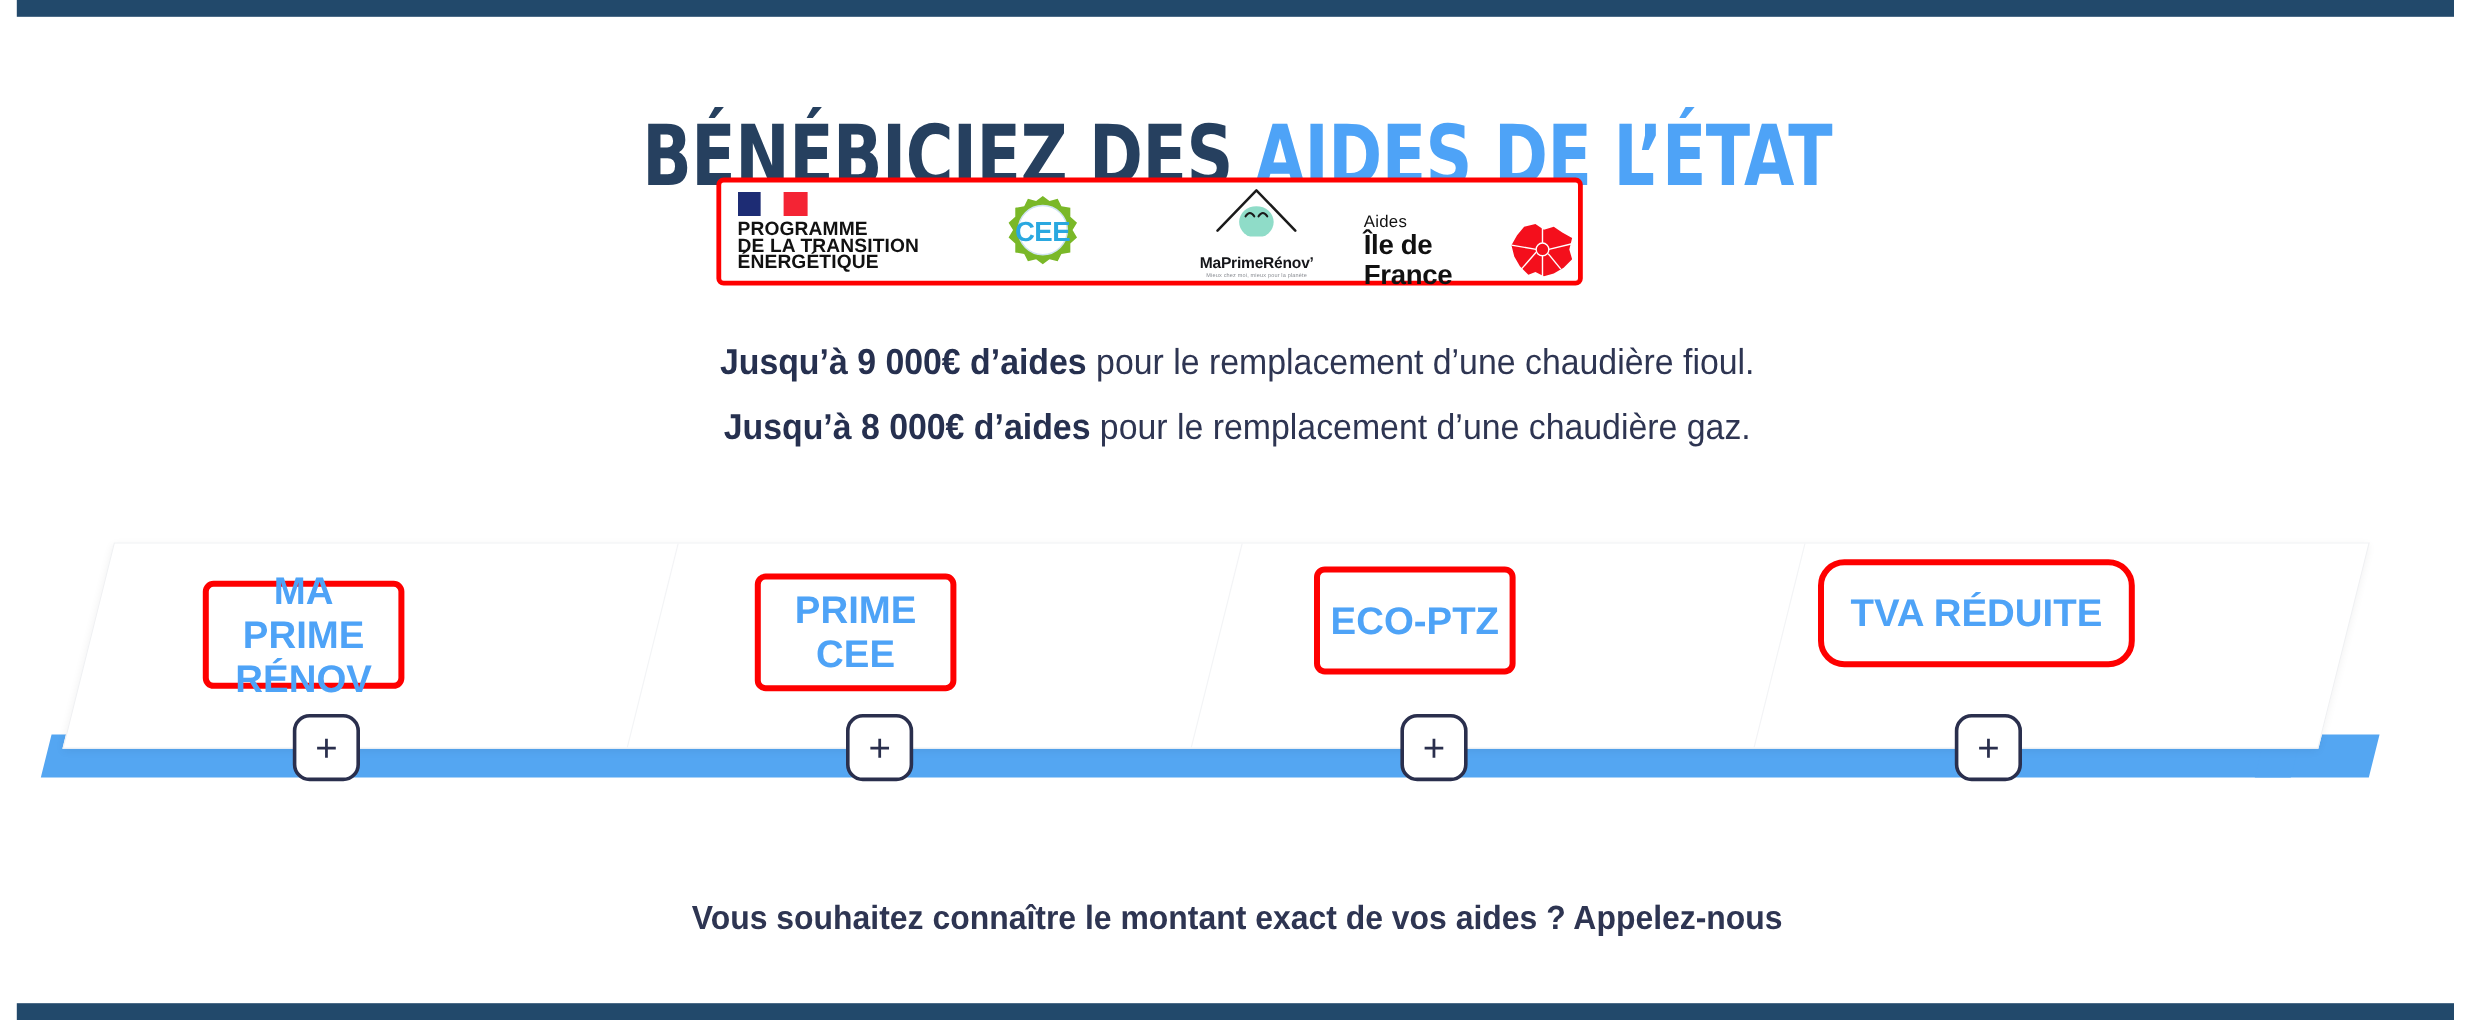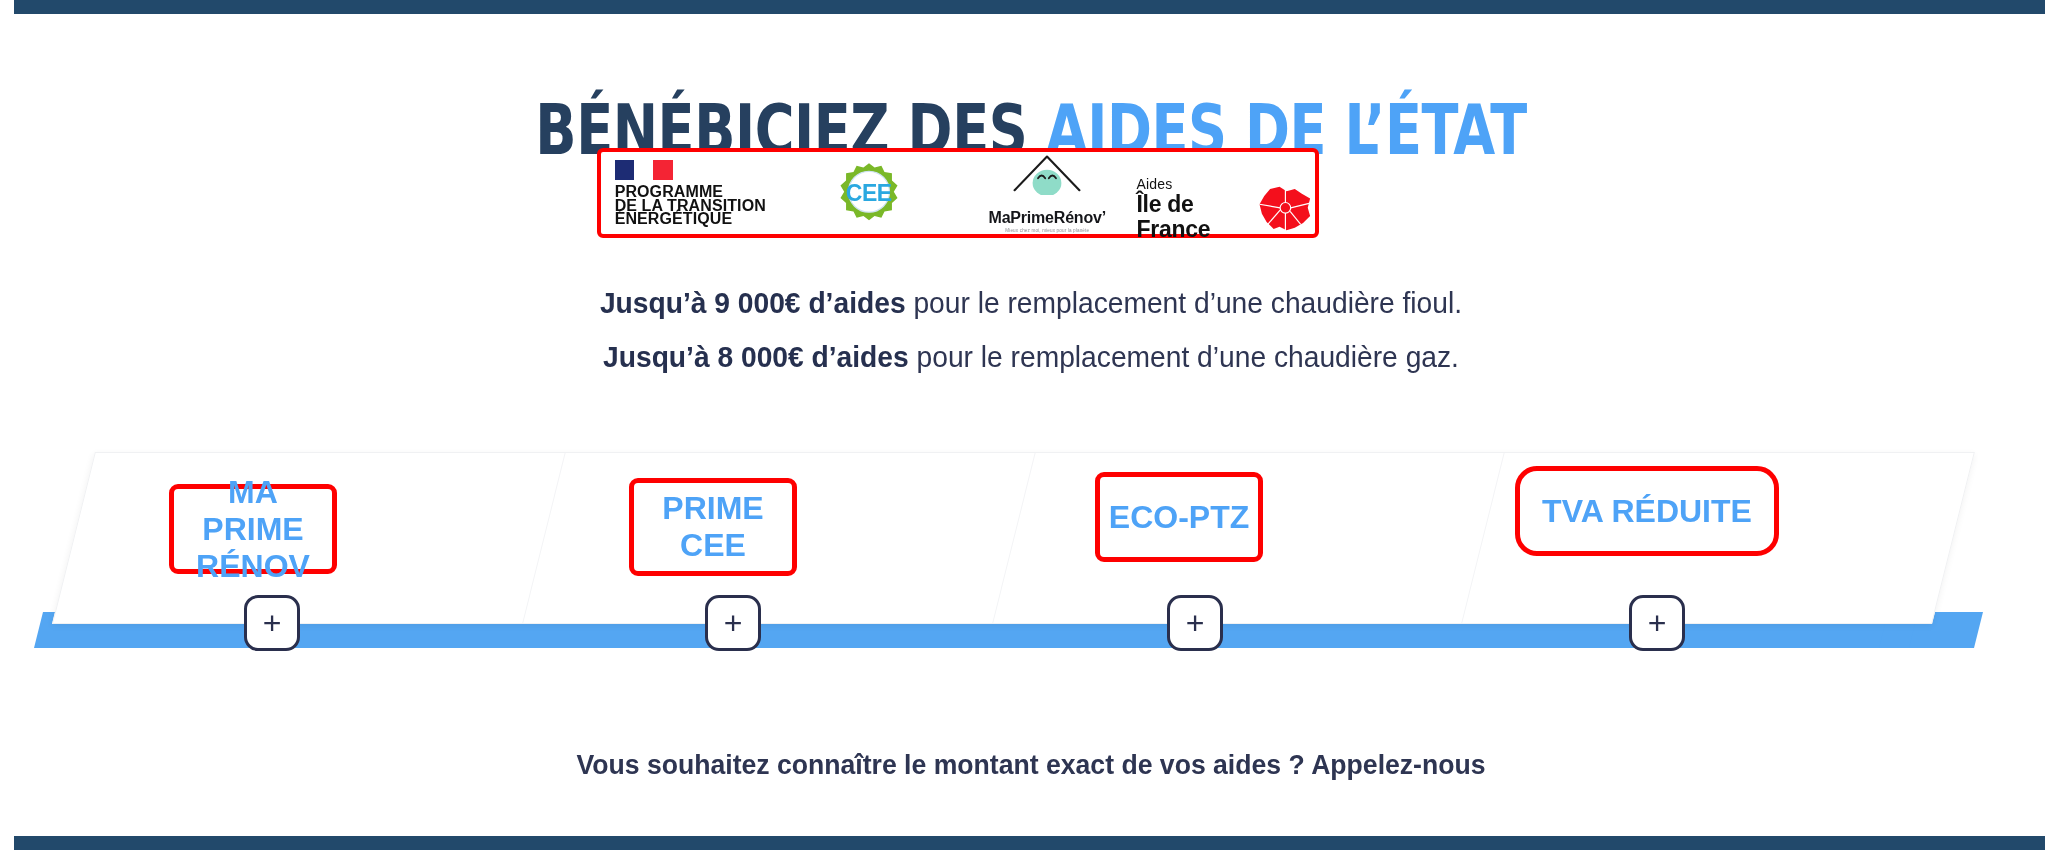--- a/index.html
+++ b/index.html
@@ -100,21 +100,21 @@
     font-weight: 700;
     letter-spacing: -0.5px;
     font-family: "Liberation Sans Narrow", "Liberation Sans", sans-serif;
   }
 
   
   .mpr-wrap { display: flex; flex-direction: column; align-items: center; }
   .mpr-mark { width: 72px; height: 42px; display: block; }
   .mpr-name {
     color: #15161a;
-    font-size: 16px;
+    font-size: 13px;
     font-weight: 700;
     letter-spacing: -0.2px;
     margin-top: 14px;
     font-family: "Liberation Sans Narrow", "Liberation Sans", sans-serif;
   }
   .mpr-tag {
     color: #8a8d93;
     font-size: 4.6px;
     letter-spacing: 0.15px;
     margin-top: 1px;

